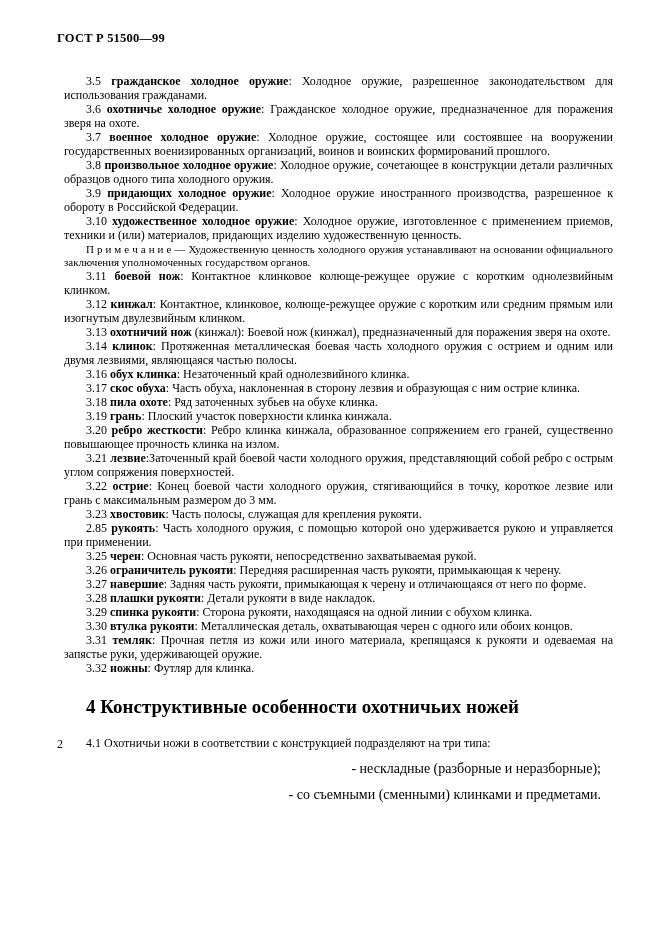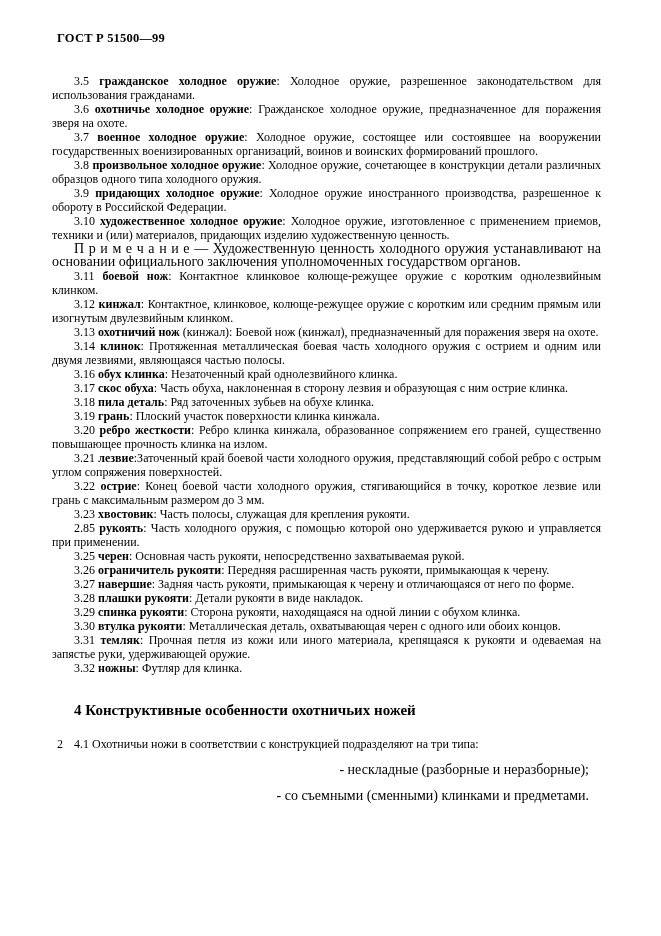--- a/index.html
+++ b/index.html
@@ -21,44 +21,44 @@
     position: absolute;
     top: 31px;
     left: 57px;
     font-weight: bold;
     font-size: 12.5px;
     letter-spacing: 0.2px;
   }
   .content {
     position: absolute;
     top: 74px;
-    left: 52px;
+    left: 64px;
     width: 549px;
   }
   p.def, p.para {
     margin: 0;
     font-size: 12px;
     line-height: 14px;
     text-align: justify;
     text-indent: 22px;
   }
   p.def .term {
     font-weight: bold;
   }
   p.note {
     margin: 1px 0;
-    font-size: 14px;
+    font-size: 11px;
     line-height: 12.6px;
     text-align: justify;
     text-indent: 22px;
   }
   .section-heading {
-    font-size: 15px;
+    font-size: 19px;
     font-weight: bold;
-    margin: 27px 0 18px 22px;
+    margin: 21px 0 18px 22px;
   }
   p.list-item {
     margin: 12px;
     font-size: 14px;
     line-height: 14px;
     text-align: right;
     text-indent: 22px;
   }
   .page-number {
     position: absolute;
@@ -81,21 +81,21 @@
         <p class="def"><span>3.8 </span><span class="term">произвольное холодное оружие</span><span>: Холодное оружие, сочетающее в конструкции детали различных образцов одного типа холодного оружия.</span></p>
         <p class="def"><span>3.9 </span><span class="term">придающих холодное оружие</span><span>: Холодное оружие иностранного производства, разрешенное к обороту в Российской Федерации.</span></p>
         <p class="def"><span>3.10 </span><span class="term">художественное холодное оружие</span><span>: Холодное оружие, изготовленное с применением приемов, техники и (или) материалов, придающих изделию художественную ценность.</span></p>
         <p class="note">П р и м е ч а н и е — Художественную ценность холодного оружия устанавливают на основании официального заключения уполномоченных государством органов.</p>
         <p class="def"><span>3.11 </span><span class="term">боевой нож</span><span>: Контактное клинковое колюще-режущее оружие с коротким однолезвийным клинком.</span></p>
         <p class="def"><span>3.12 </span><span class="term">кинжал</span><span>: Контактное, клинковое, колюще-режущее оружие с коротким или средним прямым или изогнутым двулезвийным клинком.</span></p>
         <p class="def"><span>3.13 </span><span class="term">охотничий нож</span><span> (кинжал): Боевой нож (кинжал), предназначенный для поражения зверя на охоте.</span></p>
         <p class="def"><span>3.14 </span><span class="term">клинок</span><span>: Протяженная металлическая боевая часть холодного оружия с острием и одним или двумя лезвиями, являющаяся частью полосы.</span></p>
         <p class="def"><span>3.16 </span><span class="term">обух клинка</span><span>: Незаточенный край однолезвийного клинка.</span></p>
         <p class="def"><span>3.17 </span><span class="term">скос обуха</span><span>: Часть обуха, наклоненная в сторону лезвия и образующая с ним острие клинка.</span></p>
-        <p class="def"><span>3.18 </span><span class="term">пила деталь</span><span>: Ряд заточенных зубьев на обухе клинка.</span></p>
+        <p class="def"><span>3.18 </span><span class="term">пила охоте</span><span>: Ряд заточенных зубьев на обухе клинка.</span></p>
         <p class="def"><span>3.19 </span><span class="term">грань</span><span>: Плоский участок поверхности клинка кинжала.</span></p>
         <p class="def"><span>3.20 </span><span class="term">ребро жесткости</span><span>: Ребро клинка кинжала, образованное сопряжением его граней, существенно повышающее прочность клинка на излом.</span></p>
         <p class="def"><span>3.21 </span><span class="term">лезвие</span><span>:Заточенный край боевой части холодного оружия, представляющий собой ребро с острым углом сопряжения поверхностей.</span></p>
         <p class="def"><span>3.22 </span><span class="term">острие</span><span>: Конец боевой части холодного оружия, стягивающийся в точку, короткое лезвие или грань с максимальным размером до 3 мм.</span></p>
         <p class="def"><span>3.23 </span><span class="term">хвостовик</span><span>: Часть полосы, служащая для крепления рукояти.</span></p>
         <p class="def"><span>2.85 </span><span class="term">рукоять</span><span>: Часть холодного оружия, с помощью которой оно удерживается рукою и управляется при применении.</span></p>
         <p class="def"><span>3.25 </span><span class="term">черен</span><span>: Основная часть рукояти, непосредственно захватываемая рукой.</span></p>
         <p class="def"><span>3.26 </span><span class="term">ограничитель рукояти</span><span>: Передняя расширенная часть рукояти, примыкающая к черену.</span></p>
         <p class="def"><span>3.27 </span><span class="term">навершие</span><span>: Задняя часть рукояти, примыкающая к черену и отличающаяся от него по форме.</span></p>
         <p class="def"><span>3.28 </span><span class="term">плашки рукояти</span><span>: Детали рукояти в виде накладок.</span></p>

